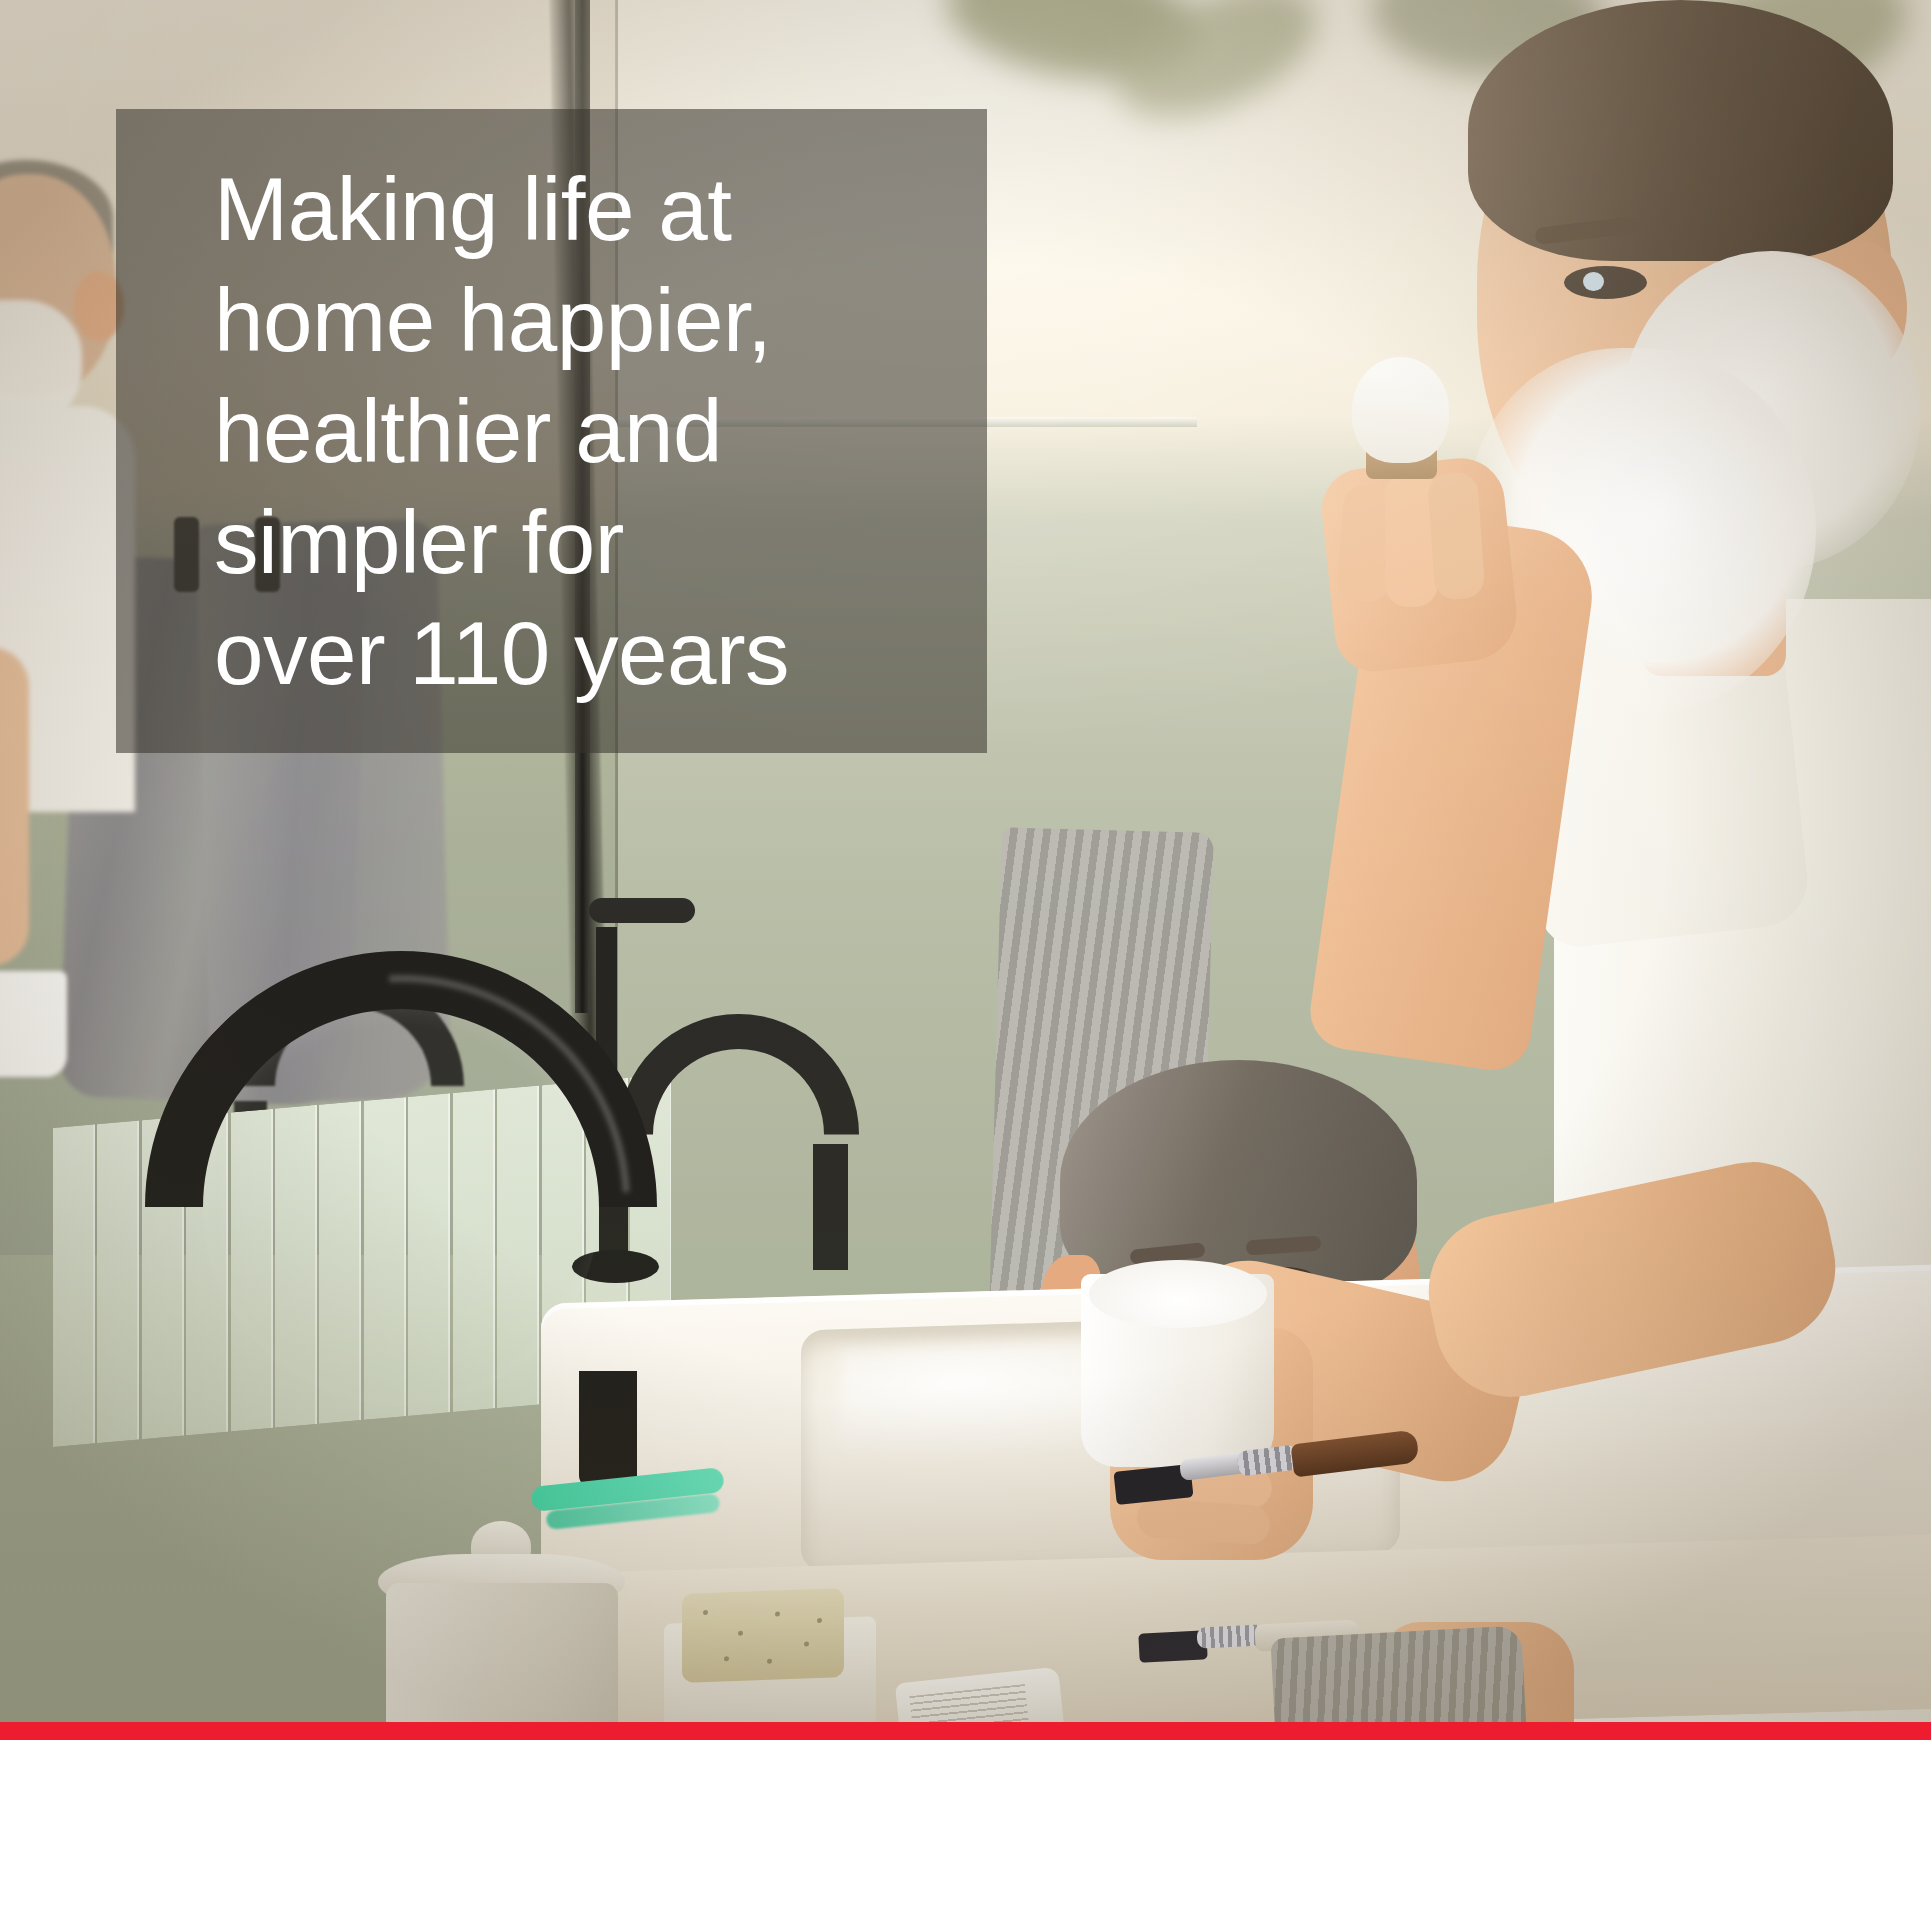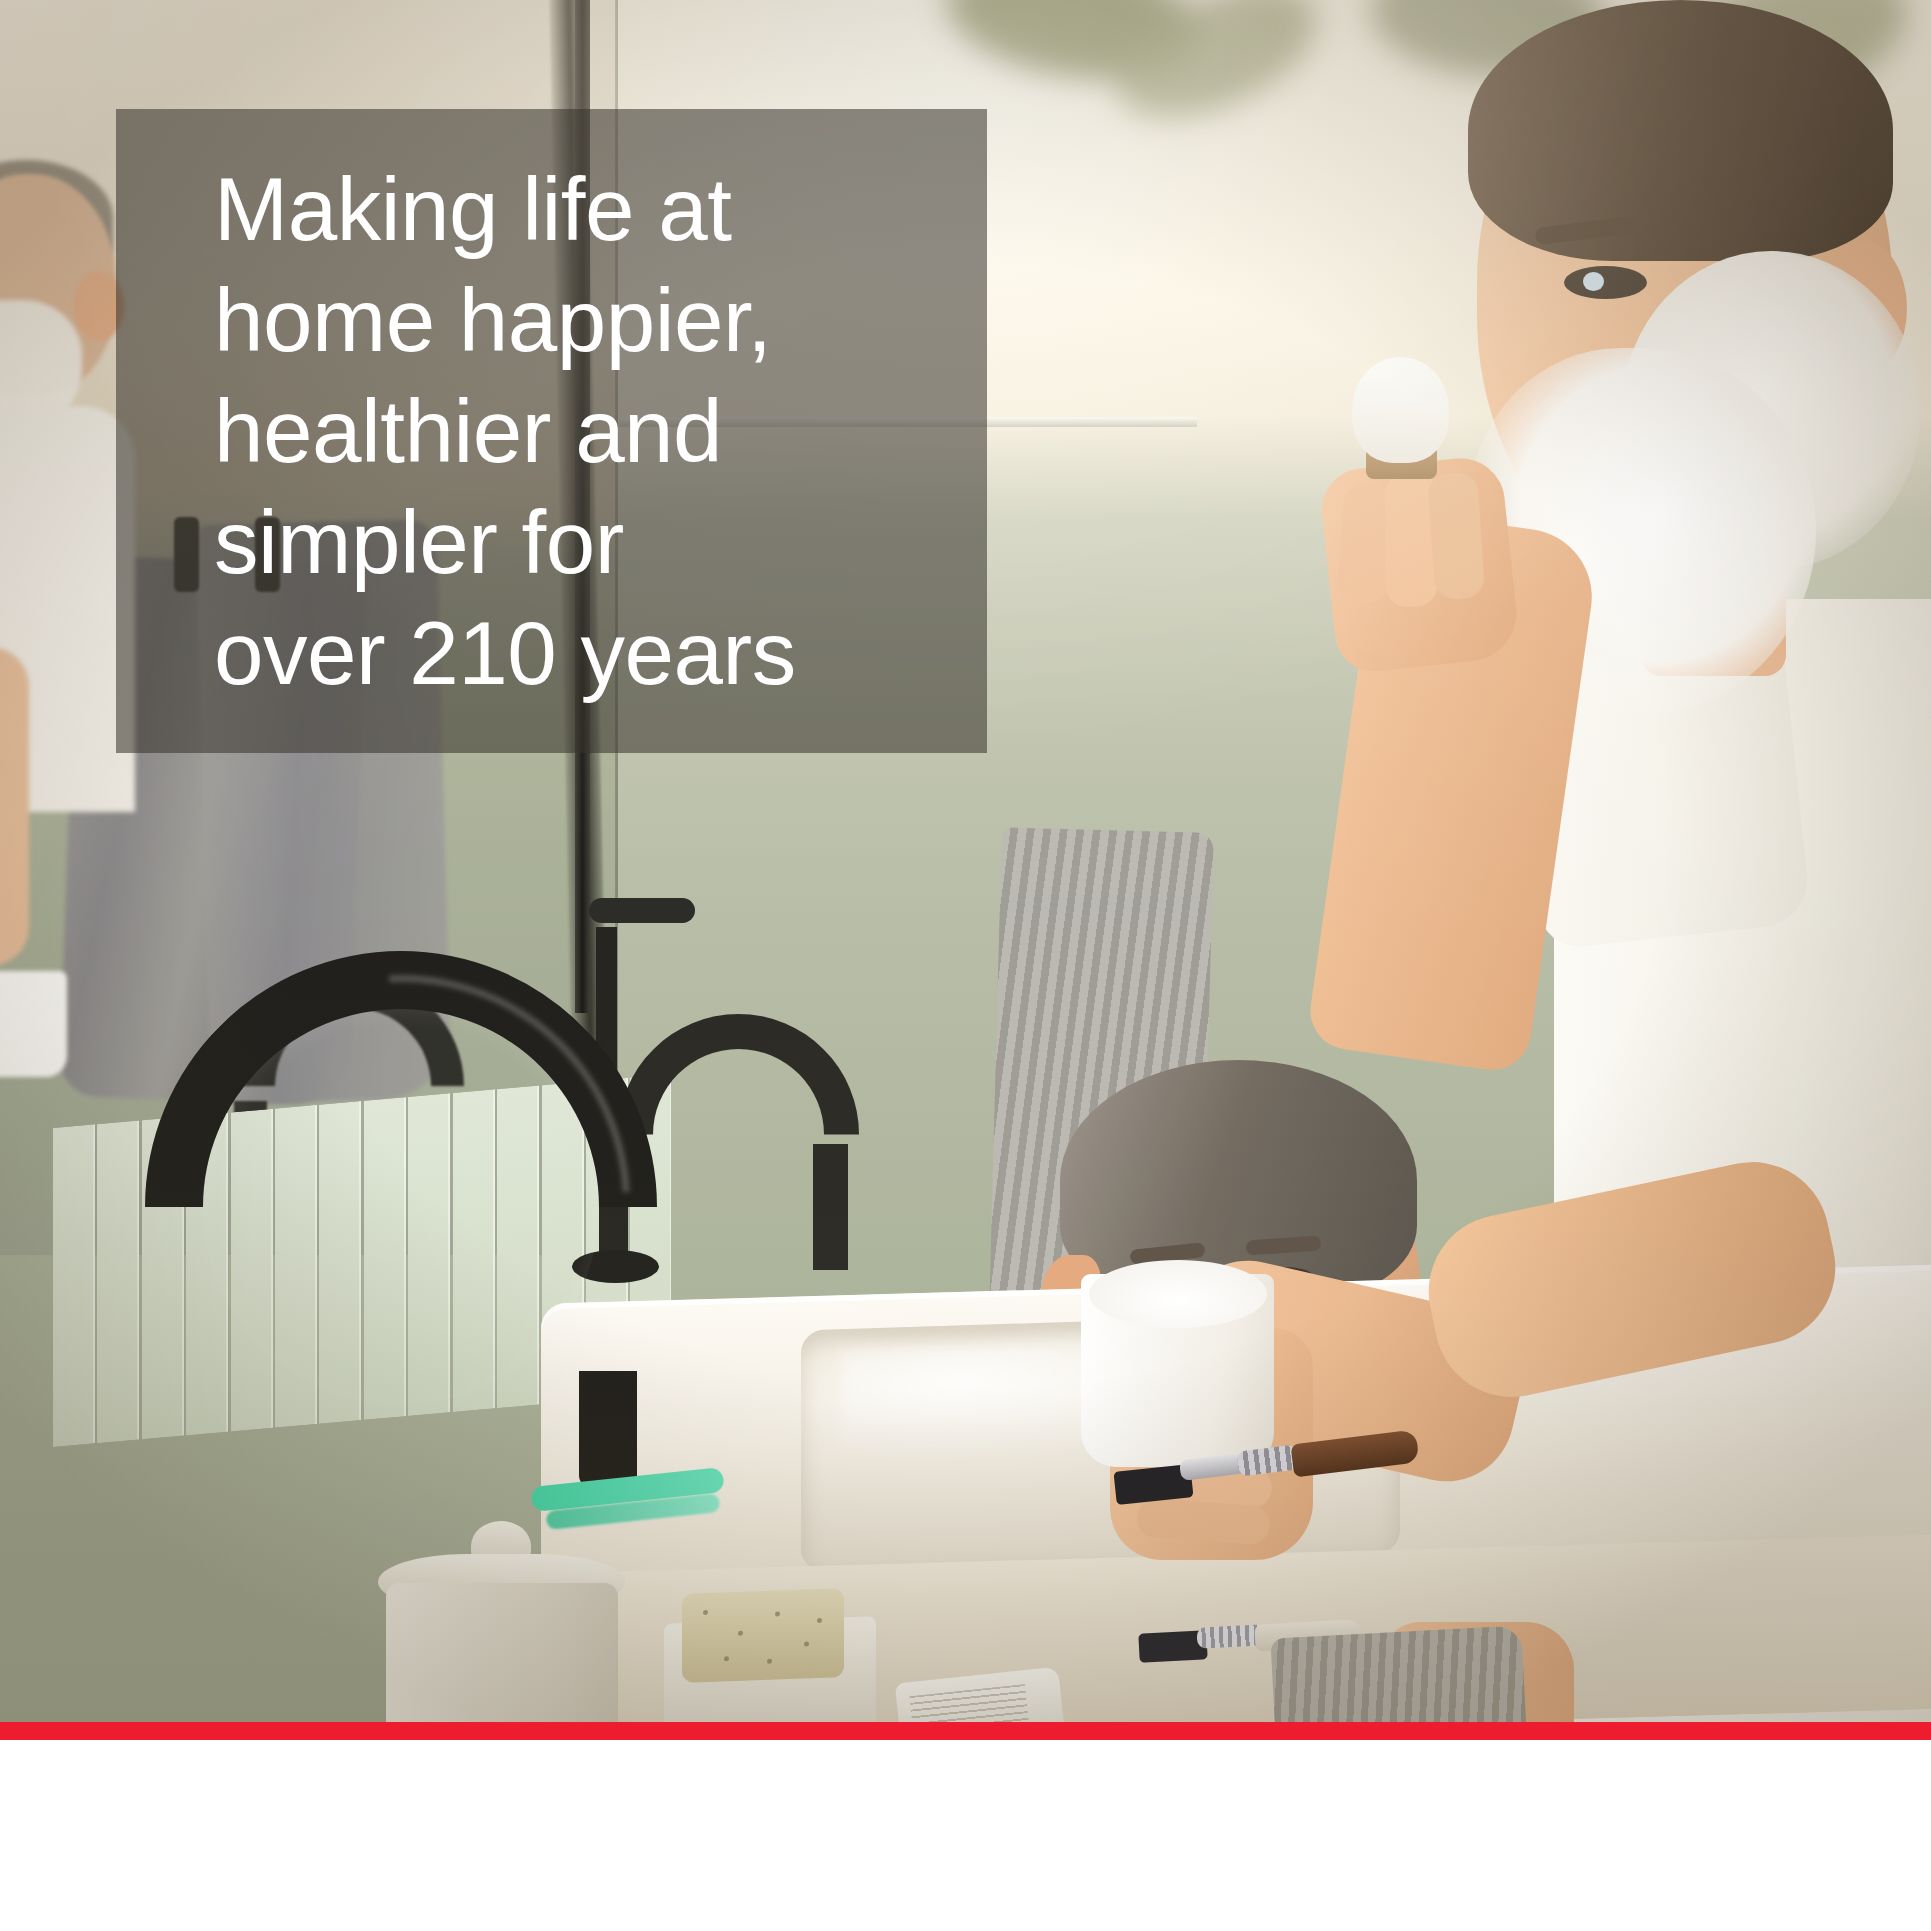--- a/index.html
+++ b/index.html
@@ -508,21 +508,21 @@
     <div class="layer towel-fold"></div>
 
     <div class="layer grade"></div>
     <div class="layer vignette"></div>
 
     <div class="overlay-box"></div>
     <div class="headline">Making life at
 home happier,
 healthier and
 simpler for
-over 210 years</div>
+over 110 years</div>
   </div>
 
   <div class="red-bar"></div>
 
   <div class="footer">
     
   </div>
 
 </div>
 

